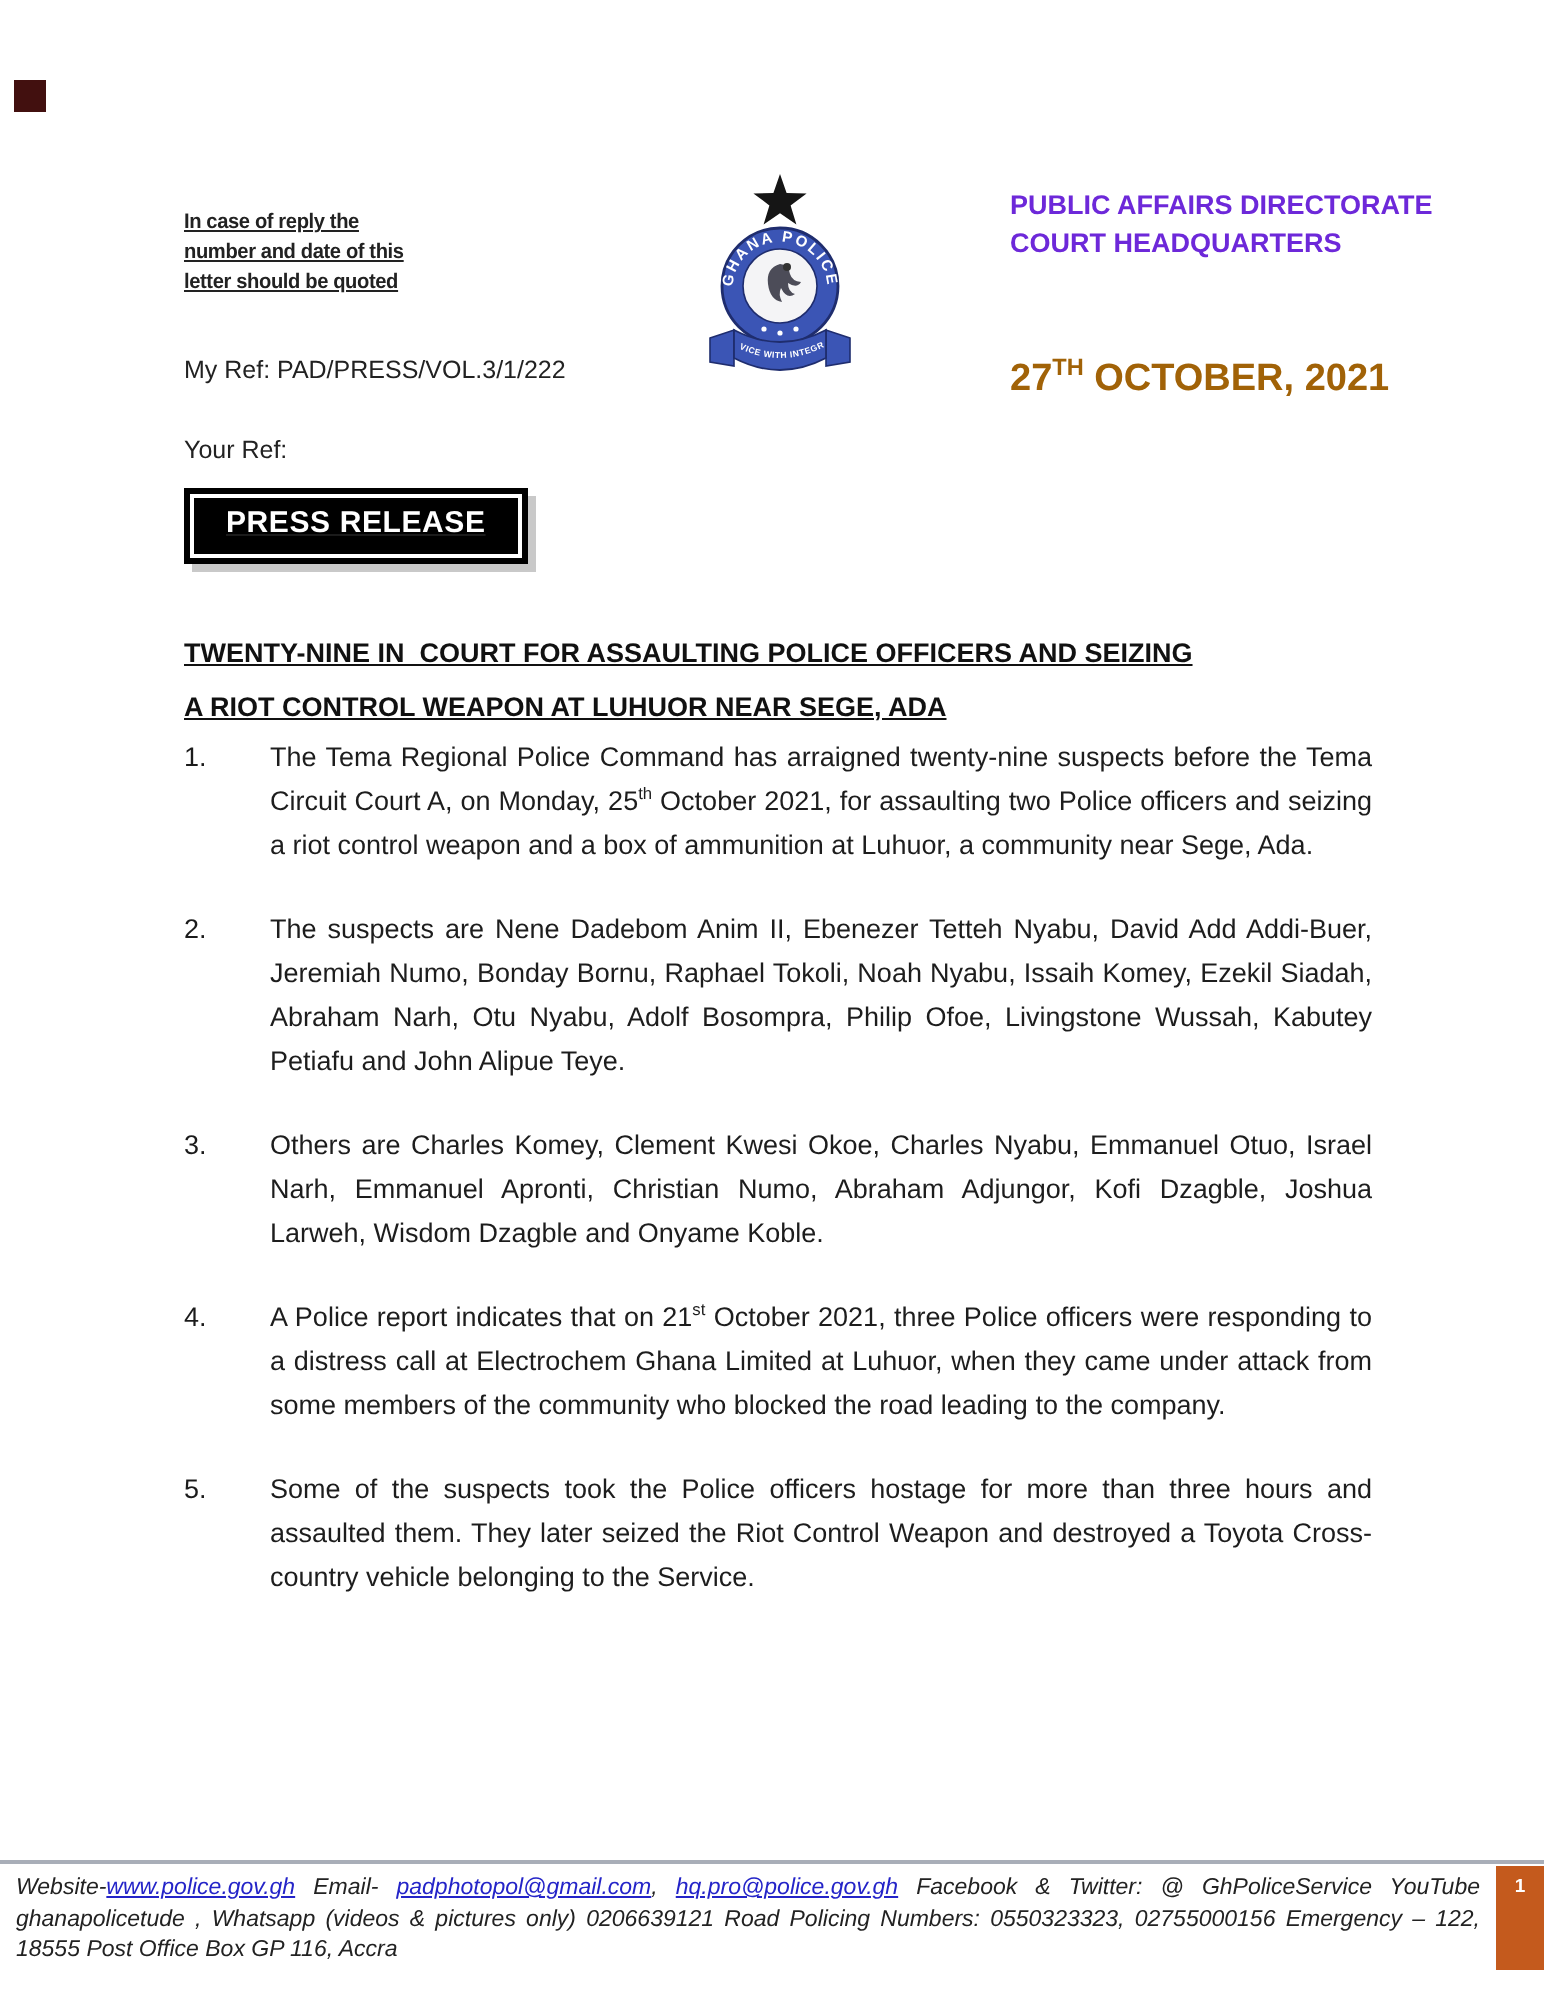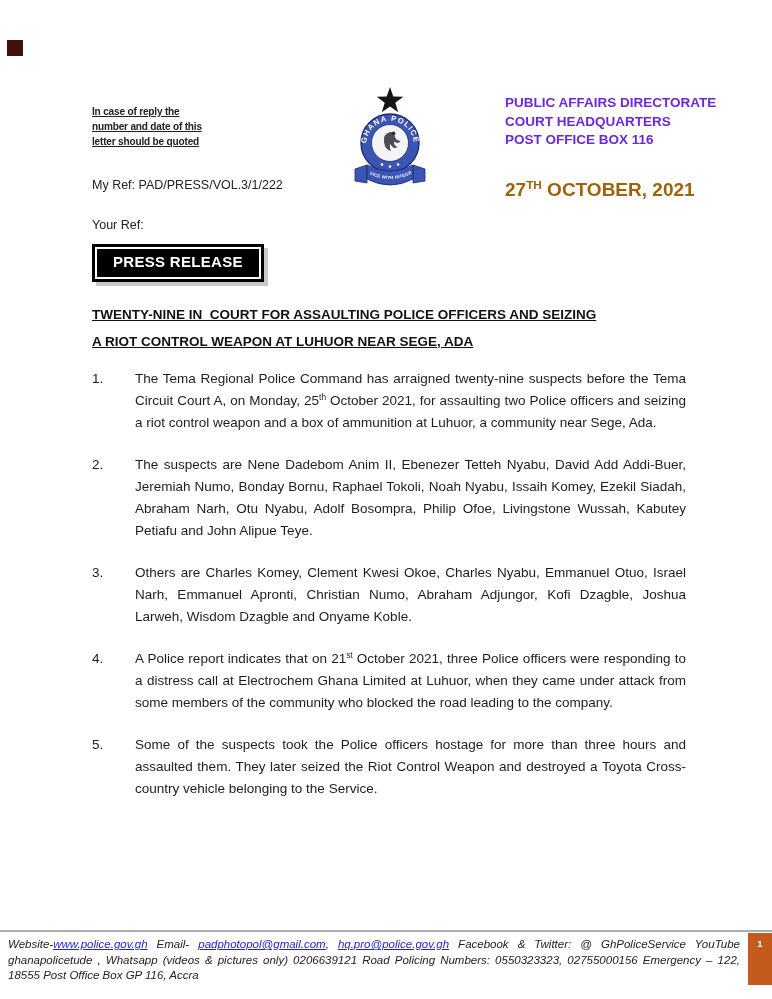--- a/index.html
+++ b/index.html
@@ -22,25 +22,25 @@
   
   .crest{left:345px;top:84px;width:90px;height:114px;}
 
   
   .addr-block{left:505px;top:94px;font-weight:bold;font-size:13.5px;line-height:18.5px;color:#6d28d9;}
   .date-line{left:505px;top:179px;font-weight:bold;font-size:19px;color:#a16207;}
   sup{font-size:.62em;vertical-align:super;line-height:0;}
 
   
   .press-box{left:92px;top:244px;background:#000;padding:3px;box-shadow:4px 4px 0 #c9c9c9;}
-  .press-box-inner{border:2px solid #fff;padding:4px 16px 6px 16px;}
+  .press-box-inner{border:2px solid #fff;padding:4px 16px 6px 16px;text-decoration:underline;}
   .press-box-inner span{color:#fff;font-weight:bold;font-size:15px;letter-spacing:.3px;}
 
   
-  .doc-title{left:92px;top:301px;width:596px;font-weight:bold;font-size:13.5px;
+  .doc-title{left:92px;top:313px;width:596px;font-weight:bold;font-size:13.5px;
     line-height:27px;color:#111;}
   .title-line{text-decoration:underline;white-space:pre-wrap;}
 
   
   .body-copy{left:92px;top:368px;width:594px;}
   .para{display:flex;margin:0 0 20px 0;}
   .para-num{width:43px;flex:0 0 43px;font-size:13.5px;line-height:22px;}
   .para-text{flex:1;font-size:13.5px;line-height:22px;text-align:justify;color:#1d1d1d;}
 
   
@@ -87,21 +87,20 @@
     <path d="M22,81 Q45,93 68,81 L68,95 Q45,107 22,95 Z" fill="#3b55b5" stroke="#1f2d6e" stroke-width="0.9"></path>
     <text font-size="4.3" font-weight="bold" fill="#ffffff" letter-spacing="0.3" font-family="Liberation Sans, DejaVu Sans, sans-serif">
       <textPath href="#ribArc" startOffset="50%" text-anchor="middle">SERVICE WITH INTEGRITY</textPath>
     </text>
   </svg>
 </div>
 
 <div class="abs addr-block">
   <div>PUBLIC AFFAIRS DIRECTORATE</div>
   <div>COURT HEADQUARTERS</div>
-  <div>POST OFFICE BOX 116</div>
 </div>
 
 <div class="abs date-line">
   <span>27</span><sup>TH</sup><span> OCTOBER, 2021</span>
 </div>
 
 <div class="abs press-box">
   <div class="press-box-inner">
     <span>PRESS RELEASE</span>
   </div>

